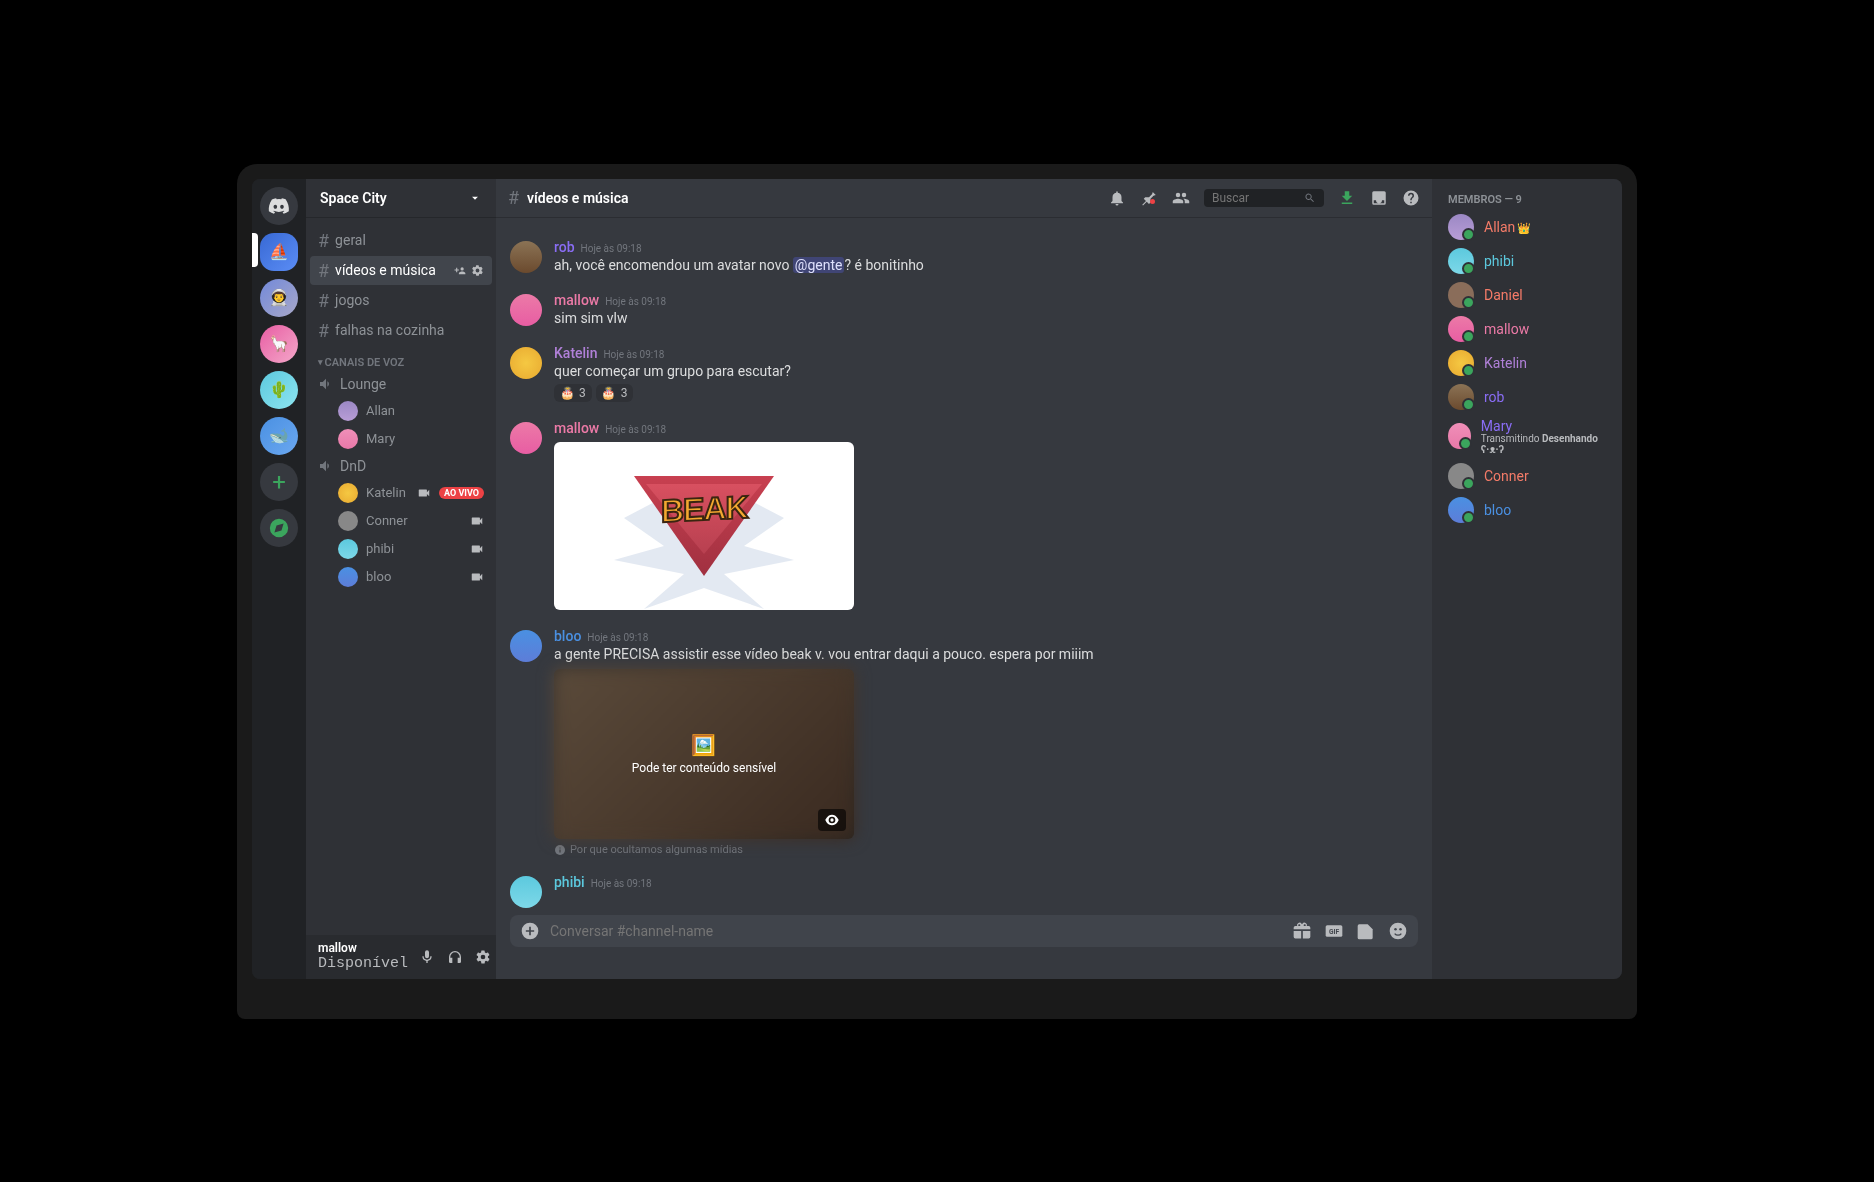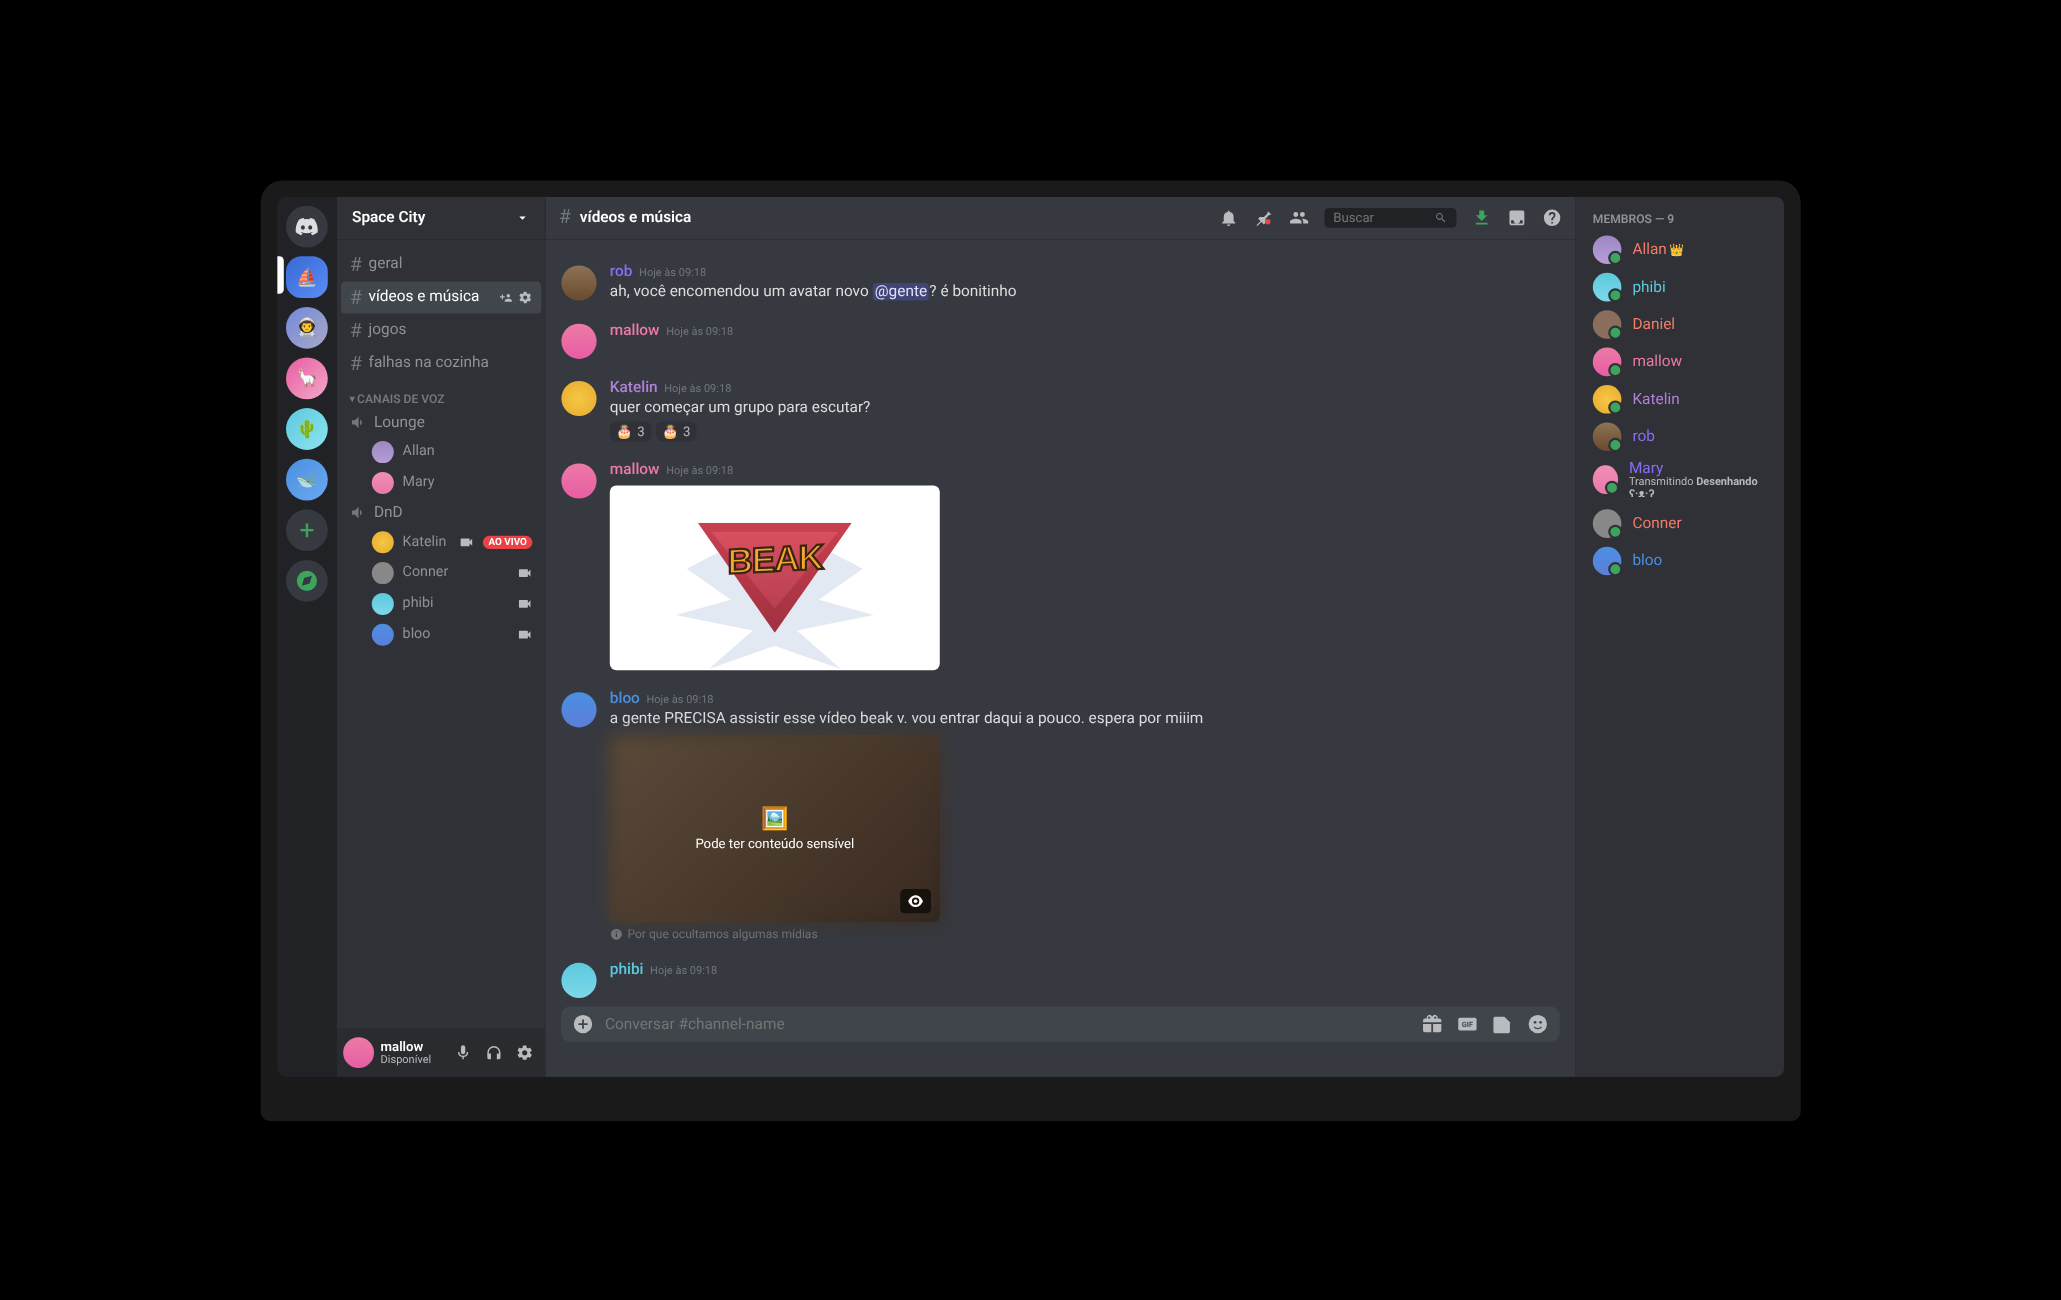--- a/index.html
+++ b/index.html
@@ -42,21 +42,21 @@
 .voice-user-avatar { width: 20px; height: 20px; border-radius: 50%; }
 .voice-user-name { color: #8e9297; font-size: 13px; flex: 1; }
 .live-badge { background: #ed4245; color: #fff; font-size: 9px; font-weight: 700; padding: 1px 5px; border-radius: 8px; }
 .video-icon { color: #b9bbbe; }
 
 
 .user-panel { height: 44px; background: #292b2f; display: flex; align-items: center; padding: 0 6px; gap: 6px; }
 .user-avatar { width: 28px; height: 28px; border-radius: 50%; position: relative; }
 .user-info { flex: 1; }
 .user-name { font-size: 12px; font-weight: 600; color: #fff; }
-.user-status { font-size: 10px; color: #b9bbbe; }
+.user-status { font-size: 15px; color: #b9bbbe; font-family: Liberation Mono, monospace; }
 .user-controls { display: flex; gap: 2px; }
 .user-control-btn { width: 26px; height: 26px; display: flex; align-items: center; justify-content: center; color: #b9bbbe; cursor: pointer; border-radius: 4px; }
 
 
 .chat { flex: 1; background: #36393f; display: flex; flex-direction: column; }
 .chat-header { height: 38px; display: flex; align-items: center; padding: 0 12px; box-shadow: 0 1px 0 rgba(0,0,0,0.2); gap: 8px; }
 .chat-header-title { font-size: 14px; font-weight: 600; color: #fff; flex: 1; }
 .chat-header-icons { display: flex; gap: 14px; align-items: center; }
 .chat-header-icon { color: #b9bbbe; cursor: pointer; display: flex; }
 .search-box { background: #202225; border-radius: 4px; padding: 2px 8px; display: flex; align-items: center; gap: 6px; width: 120px; }
@@ -332,20 +332,21 @@
 
     </div>
             </div>
             <div class="message">
               <div class="msg-avatar av-mallow"></div>
     <div class="msg-content">
       <div class="msg-header">
         <span class="msg-author" style="color:#ec7aa7">mallow</span>
         <span class="msg-time">Hoje às 09:18</span>
       </div>
+      <div class="msg-text">sim sim vlw</div>
 
     </div>
             </div>
             <div class="message">
               <div class="msg-avatar av-katelin"></div>
     <div class="msg-content">
       <div class="msg-header">
         <span class="msg-author" style="color:#b080d8">Katelin</span>
         <span class="msg-time">Hoje às 09:18</span>
       </div>

